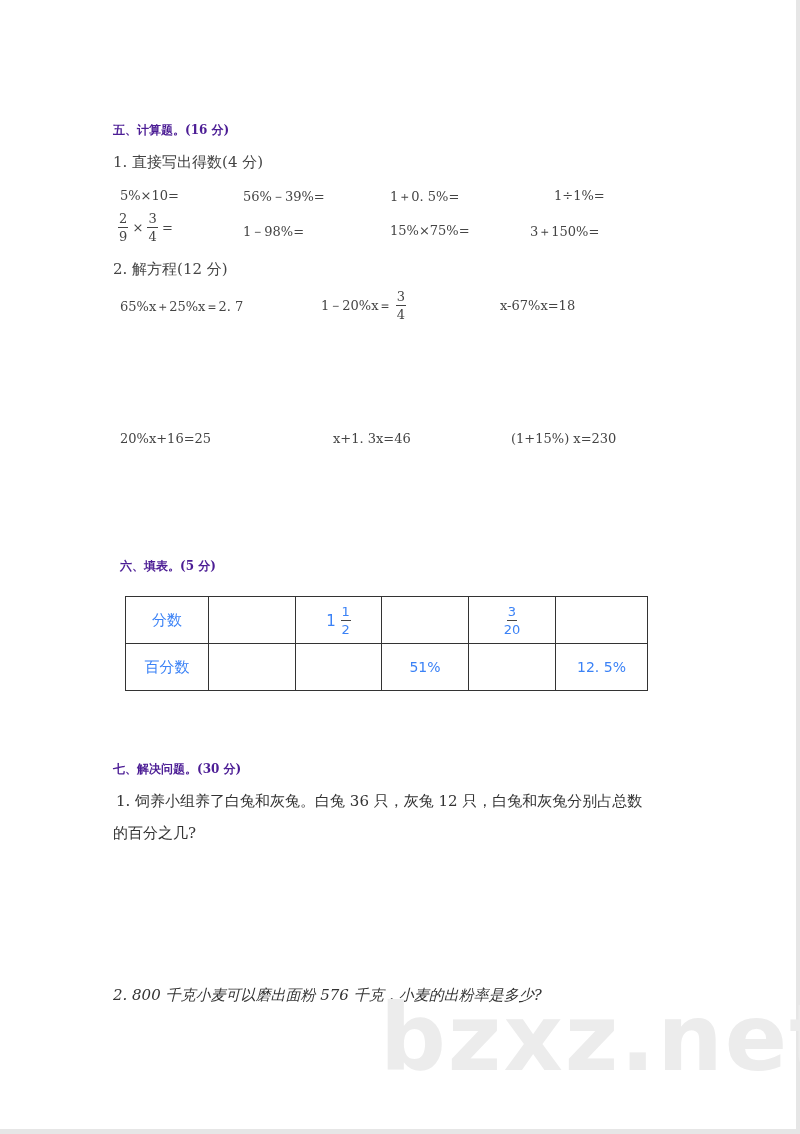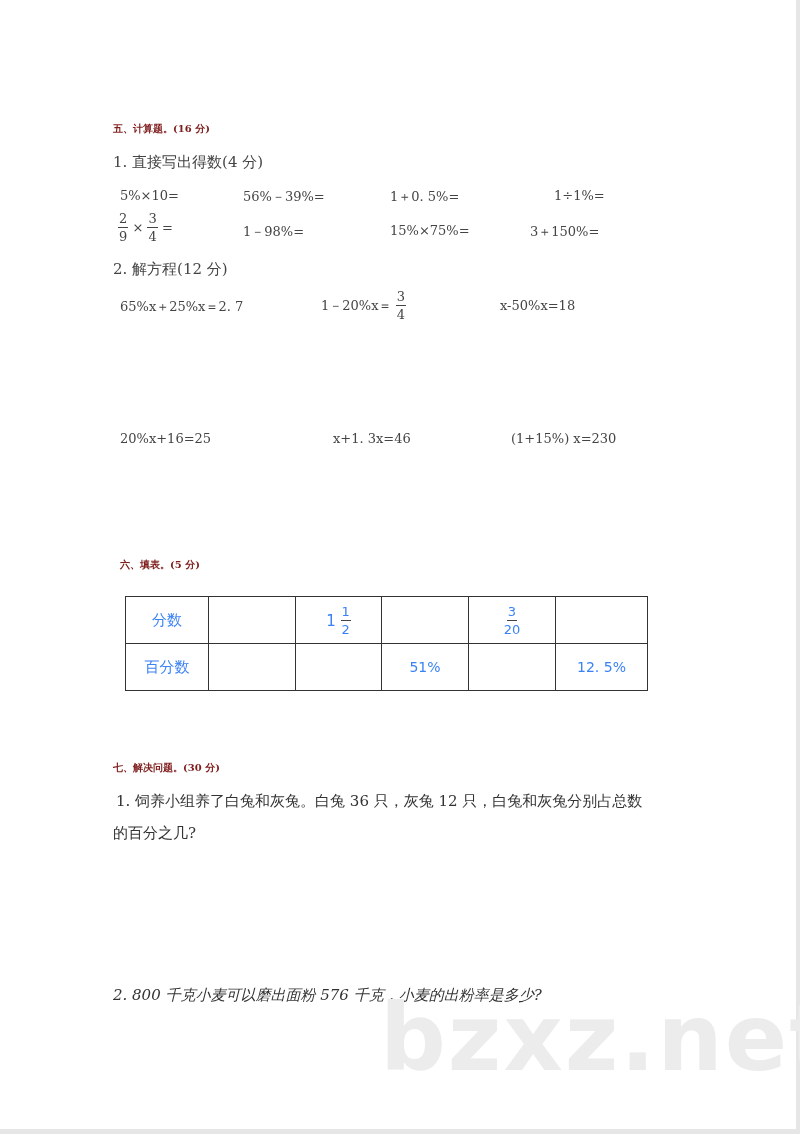--- a/index.html
+++ b/index.html
@@ -5,21 +5,21 @@
   html, body { margin: 0; padding: 0; }
   body {
     width: 800px; height: 1134px; position: relative; overflow: hidden;
     background: #ffffff;
     font-family: "DejaVu Serif", "Liberation Serif", serif;
     color: #333333;
   }
   .page-edge-right { position: absolute; right: 0; top: 0; width: 4px; height: 1134px; background: #e6e6e6; }
   .page-edge-bottom { position: absolute; left: 0; bottom: 0; width: 800px; height: 5px; background: #e6e6e6; }
   .abs { position: absolute; white-space: nowrap; }
-  .heading { font-weight: bold; font-size: 10px; color: #7f1d1d; }
+  .heading { font-weight: bold; font-size: 12px; color: #4c1d95; }
   .sub { font-size: 15px; color: #444; }
   .expr { font-size: 13px; color: #444; }
   .frac { display: inline-flex; flex-direction: column; align-items: center; vertical-align: middle; line-height: 1; font-size: 13px; }
   .frac .num { padding: 0 1px 2px 1px; border-bottom: 1px solid #444; }
   .frac .den { padding-top: 2px; }
   table.fill {
     position: absolute; left: 125px; top: 596px;
     border-collapse: collapse; font-size: 15px; color: #3b82f6;
   }
   table.fill td {
@@ -67,21 +67,21 @@
 <div class="abs sub" style="left:113px; top:260px;">2. 解方程(12 分)</div>
 
 <div class="abs expr" style="left:120px; top:298px;">65%x＋25%x＝2. 7</div>
 <div class="abs expr" style="left:321px; top:290px;">
   <span style="vertical-align:middle;">1－20%x＝</span>
   <span class="frac">
       <span class="num">3</span>
       <span class="den">4</span>
     </span>
 </div>
-<div class="abs expr" style="left:500px; top:298px;">x-50%x=18</div>
+<div class="abs expr" style="left:500px; top:298px;">x-67%x=18</div>
 
 <div class="abs expr" style="left:120px; top:431px;">20%x+16=25</div>
 <div class="abs expr" style="left:333px; top:431px;">x+1. 3x=46</div>
 <div class="abs expr" style="left:511px; top:431px;">(1+15%) x=230</div>
 
 <div class="abs heading" style="left:120px; top:558px;">六、填表。(5 分)</div>
 
 <table class="fill">
   <tbody>
       <tr>

